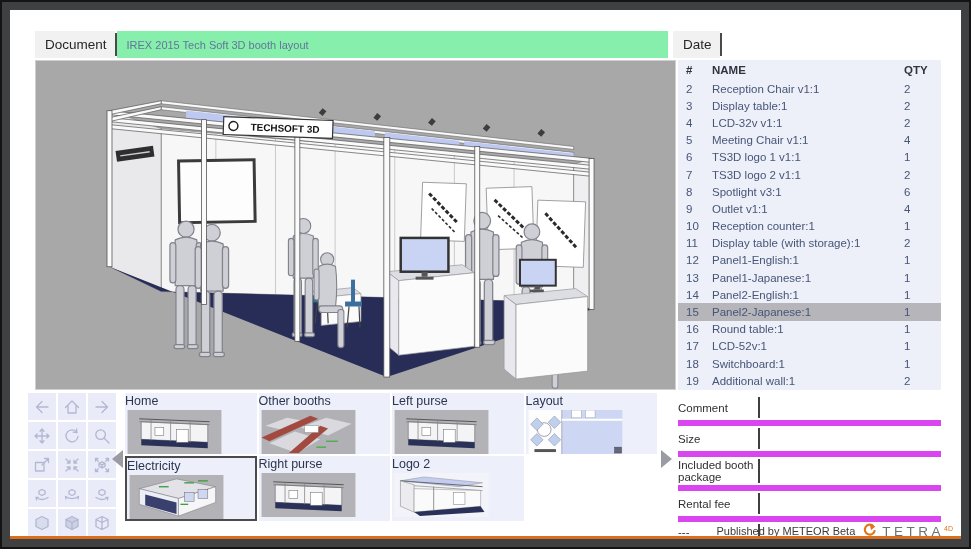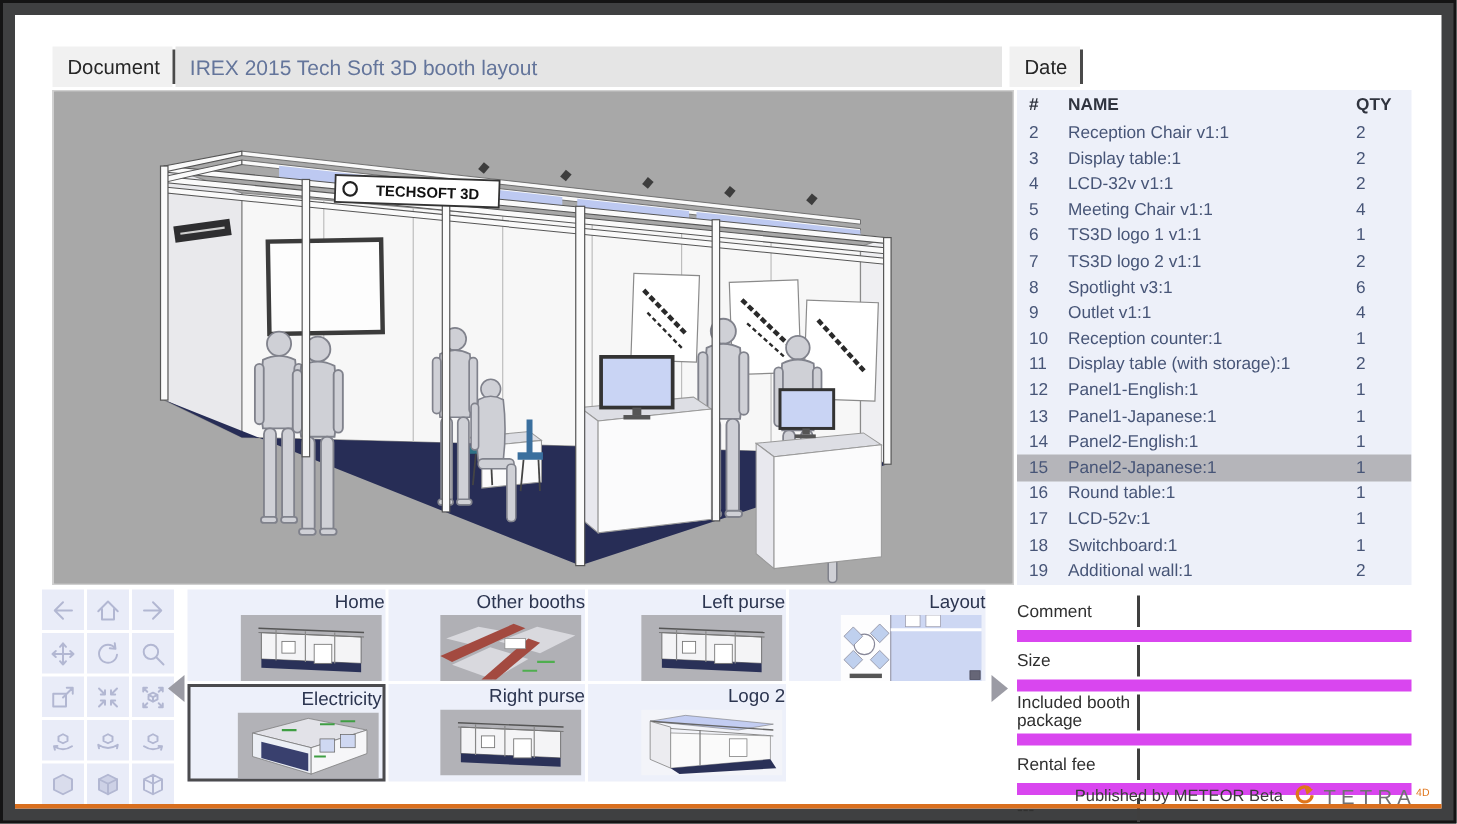--- a/index.html
+++ b/index.html
@@ -9,21 +9,21 @@
     background:#1c1c1c;
   }
   .window{position:absolute;left:0;top:0;width:971px;height:549px;
     background:#3f4041;border:2px solid #141414;box-sizing:border-box;}
   .page{position:absolute;left:8px;top:8px;right:8px;bottom:8px;background:#ffffff;}
   
   .hfield{position:absolute;top:21px;height:27px;display:flex;align-items:stretch;}
   .hfield .hlabel{background:#f1f1f1;color:#262626;font-size:13.5px;display:flex;align-items:center;
     padding:0 8px 0 10px;white-space:nowrap;}
   .hfield .hsep{width:2px;background:#4a4a4a;margin:2px 0;}
-  .hfield .hval{background:#e5e5e5;color:#64759b;font-size:14px;display:flex;align-items:center;
+  .hfield .hval{background:#86efac;color:#64759b;font-size:11px;display:flex;align-items:center;
     padding:0 10px;flex:1;white-space:nowrap;}
   #doc-field{left:25px;width:633px;}
   #date-field{left:663px;width:268px;border-radius:10px;}
   
   .viewport{position:absolute;left:25px;top:50px;width:641px;height:330px;background:#a8a8a8;
     border:1px solid #cfcfcf;box-sizing:border-box;}
   .viewport svg{display:block;width:100%;height:100%;}
   
   .ptable{position:absolute;left:668px;top:50px;width:263px;height:330px;background:#edf0f9;
     font-size:11.5px;color:#475577;overflow:hidden;}
@@ -36,29 +36,29 @@
     grid-template-columns:repeat(3,28px);grid-auto-rows:27px;gap:2px;}
   .tbtn{background:#e9ecf8;display:flex;align-items:center;justify-content:center;cursor:pointer;}
   .tbtn svg{width:20px;height:20px;stroke:#b2b7d2;fill:none;stroke-width:1.3;
     stroke-linecap:round;stroke-linejoin:round;}
   
   .car-arrow{position:absolute;width:0;height:0;border-style:solid;cursor:pointer;}
   #car-left{left:102px;top:440px;border-width:9px 11px 9px 0;border-color:transparent #9b9ba4 transparent transparent;}
   #car-right{left:651px;top:440px;border-width:9px 0 9px 11px;border-color:transparent transparent transparent #9b9ba4;}
   .thumbs{position:absolute;left:115px;top:383px;width:532px;height:128px;background:#ffffff;
     display:grid;grid-template-columns:repeat(4,1fr);grid-template-rows:repeat(2,1fr);gap:2px;}
-  .thumb{background:#edf0fa;display:flex;flex-direction:column;align-items:flex-end;cursor:pointer;
-    box-sizing:border-box;padding-top:1px;padding-left:16px;}
+  .thumb{background:#edf0fa;display:flex;flex-direction:column;align-items:flex-start;cursor:pointer;
+    box-sizing:border-box;padding-top:1px;}
   .thumb.sel{border:2px solid #4b4b4e;}
   .tlabel{font-size:12.5px;color:#2c3550;line-height:15px;}
   .timg{width:99px;height:44px;margin-top:1px;}
   .timg svg{display:block;width:100%;height:100%;}
   
   .form{position:absolute;left:668px;top:385px;width:263px;}
-  .frow{display:flex;align-items:stretch;border-bottom:8px solid #d946ef;}
+  .frow{display:flex;align-items:stretch;border-bottom:6px solid #d946ef;}
   .frow.nob{border-bottom:none;}
   .flabel{width:80px;font-size:11.5px;color:#303030;display:flex;align-items:center;line-height:12px;}
   .fval{flex:1;border-left:2px solid #3f3f3f;margin:2px 0;}
   
   .footer{position:absolute;left:400px;right:8px;top:513px;height:16px;display:flex;
     align-items:center;justify-content:flex-end;gap:7px;}
   .pub{font-size:11px;color:#3a3a3a;}
   .brandwrap{display:flex;align-items:center;gap:4px;}
   .brand{font-size:13.5px;color:#6f7073;letter-spacing:3.5px;}
   .brand sup{font-size:7px;color:#e0761c;letter-spacing:0;}

